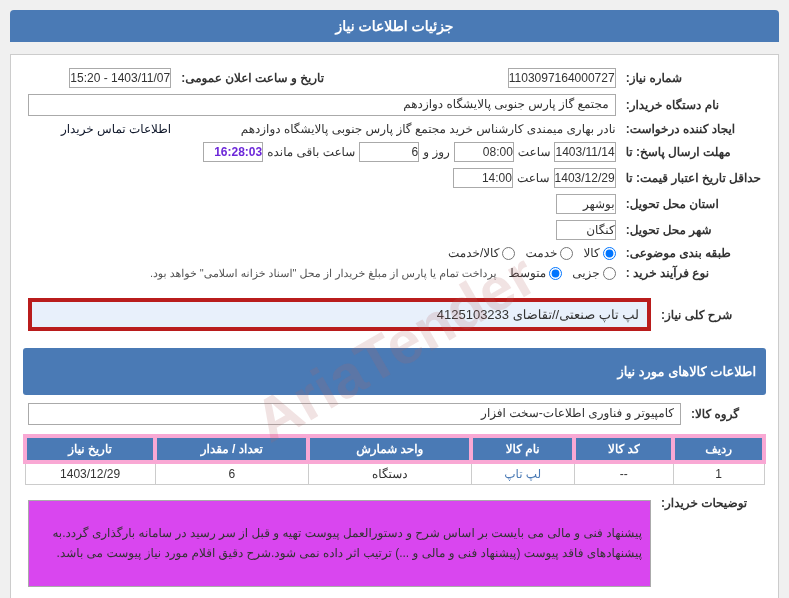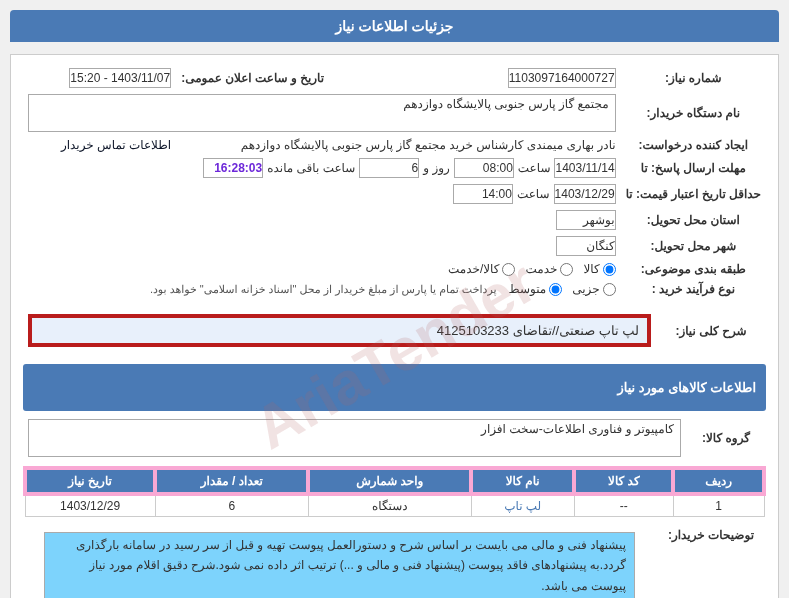--- a/index.html
+++ b/index.html
@@ -37,38 +37,38 @@
       margin-bottom: 6px;
     }
     .info-table td {
       padding: 3px 5px;
       vertical-align: middle;
       font-size: 12px;
     }
     .label-cell {
       color: #333;
       white-space: nowrap;
-      text-align: center;
+      text-align: left;
       width: 110px;
       font-weight: bold;
     }
     .value-box {
       border: 1px solid #aaa;
       background: #fff;
       padding: 2px 0;
       display: inline-block;
       min-width: 60px;
     }
     .full-width-box {
       border: 1px solid #aaa;
       background: #fff;
       padding: 2px 6px;
       width: 100%;
       display: block;
-      height: 38px;
+      height: 22px;
     }
     .section-title {
       background: #4a7ab5;
       color: white;
       padding: 16px 10px;
       font-size: 13px;
       font-weight: bold;
       margin: 8px 0 5px 0;
       border-radius: 3px;
     }
@@ -127,27 +127,27 @@
     }
     .data-grid tr:nth-child(even) td {
       background: #f5f5f5;
     }
     .link-text {
       color: #4a7ab5;
       cursor: pointer;
     }
     .description-box {
       border: 1px solid #aaa;
-      background: #7dd3fc;
-      padding: 2px 8px;
+      background: #d946ef;
+      padding: 22px 8px;
       font-size: 12px;
       line-height: 1.7;
       direction: rtl;
       text-align: right;
-      margin: 6px 16px;
+      margin: 6px 0;
     }
     .btn-row {
       display: flex;
       justify-content: center;
       gap: 10px;
       margin-top: 10px;
     }
     .btn {
       padding: 5px 22px;
       font-size: 12px;

